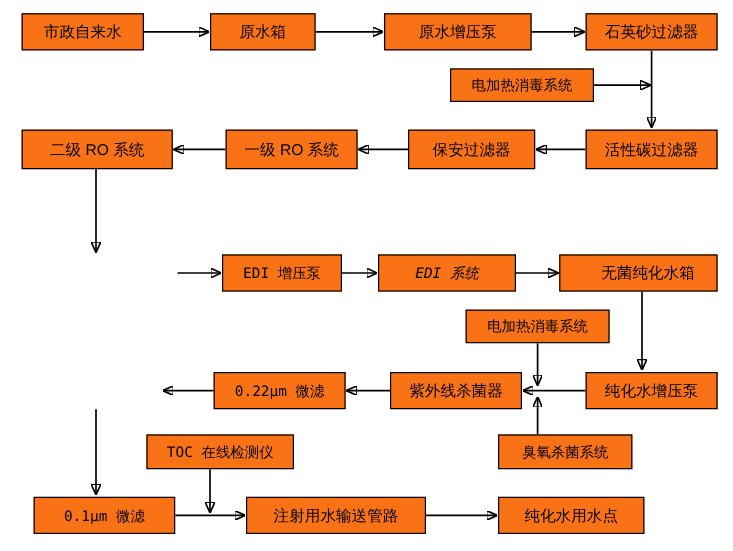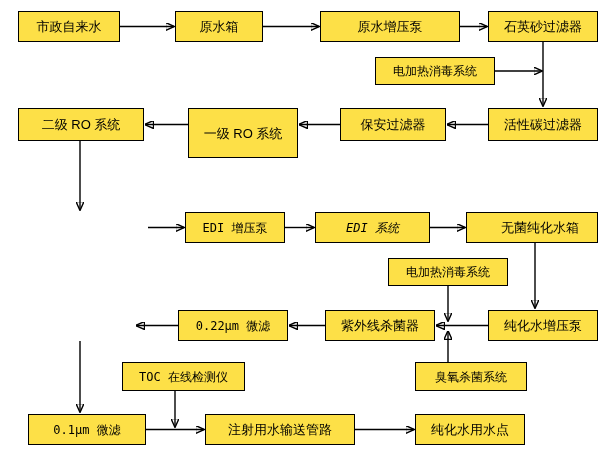--- a/index.html
+++ b/index.html
@@ -12,21 +12,21 @@
     width: 611px;
     height: 459px;
     background: #ffffff;
     font-family: "Liberation Sans", "DejaVu Sans", sans-serif;
     overflow: hidden;
   }
   .node {
     position: absolute;
     box-sizing: border-box;
     border: 1px solid #000000;
-    background: #fde047;
+    background: #f97316;
     display: flex;
     align-items: center;
     justify-content: center;
     text-align: center;
     color: #000000;
     font-size: 13px;
     line-height: 1;
     white-space: nowrap;
     z-index: 2;
   }
@@ -112,35 +112,35 @@
     <line x1="146" y1="429.5" x2="204" y2="429.5" marker-end="url(#ah-r)"></line>
     <line x1="355" y1="429.5" x2="414" y2="429.5" marker-end="url(#ah-r)"></line>
   </svg>
 
   <div class="node" style="left:18px; top:11px; width:102px; height:31px;">
     <span class="lbl">市政自来水</span>
   </div>
   <div class="node" style="left:175px; top:11px; width:88px; height:31px;">
     <span class="lbl">原水箱</span>
   </div>
-  <div class="node" style="left:320px; top:11px; width:140px; height:31px;">
+  <div class="node" style="left:320px; top:11px; width:123px; height:31px;">
     <span class="lbl">原水增压泵</span>
   </div>
   <div class="node" style="left:488px; top:11px; width:110px; height:31px;">
     <span class="lbl">石英砂过滤器</span>
   </div>
 
   <div class="node small" style="left:375px; top:57px; width:120px; height:28px;">
     <span class="lbl">电加热消毒系统</span>
   </div>
 
   <div class="node" style="left:18px; top:108px; width:126px; height:33px;">
     <span class="lbl">二级 RO 系统</span>
   </div>
-  <div class="node" style="left:188px; top:108px; width:110px; height:50px;">
+  <div class="node" style="left:188px; top:108px; width:110px; height:33px;">
     <span class="lbl">一级 RO 系统</span>
   </div>
   <div class="node" style="left:340px; top:108px; width:106px; height:33px;">
     <span class="lbl">保安过滤器</span>
   </div>
   <div class="node" style="left:488px; top:108px; width:110px; height:33px;">
     <span class="lbl">活性碳过滤器</span>
   </div>
 
   <div class="node mono" style="left:185px; top:212px; width:100px; height:31px;">
@@ -173,17 +173,17 @@
   <div class="node mono" style="left:122px; top:362px; width:123px; height:29px;">
     <span class="lbl">TOC 在线检测仪</span>
   </div>
 
   <div class="node mono" style="left:28px; top:414px; width:118px; height:31px;">
     <span class="lbl">0.1μm 微滤</span>
   </div>
   <div class="node" style="left:205px; top:414px; width:150px; height:31px;">
     <span class="lbl">注射用水输送管路</span>
   </div>
-  <div class="node" style="left:415px; top:414px; width:110px; height:31px;">
+  <div class="node" style="left:415px; top:414px; width:122px; height:31px;">
     <span class="lbl">纯化水用水点</span>
   </div>
 
 </div>
 
 </body></html>

